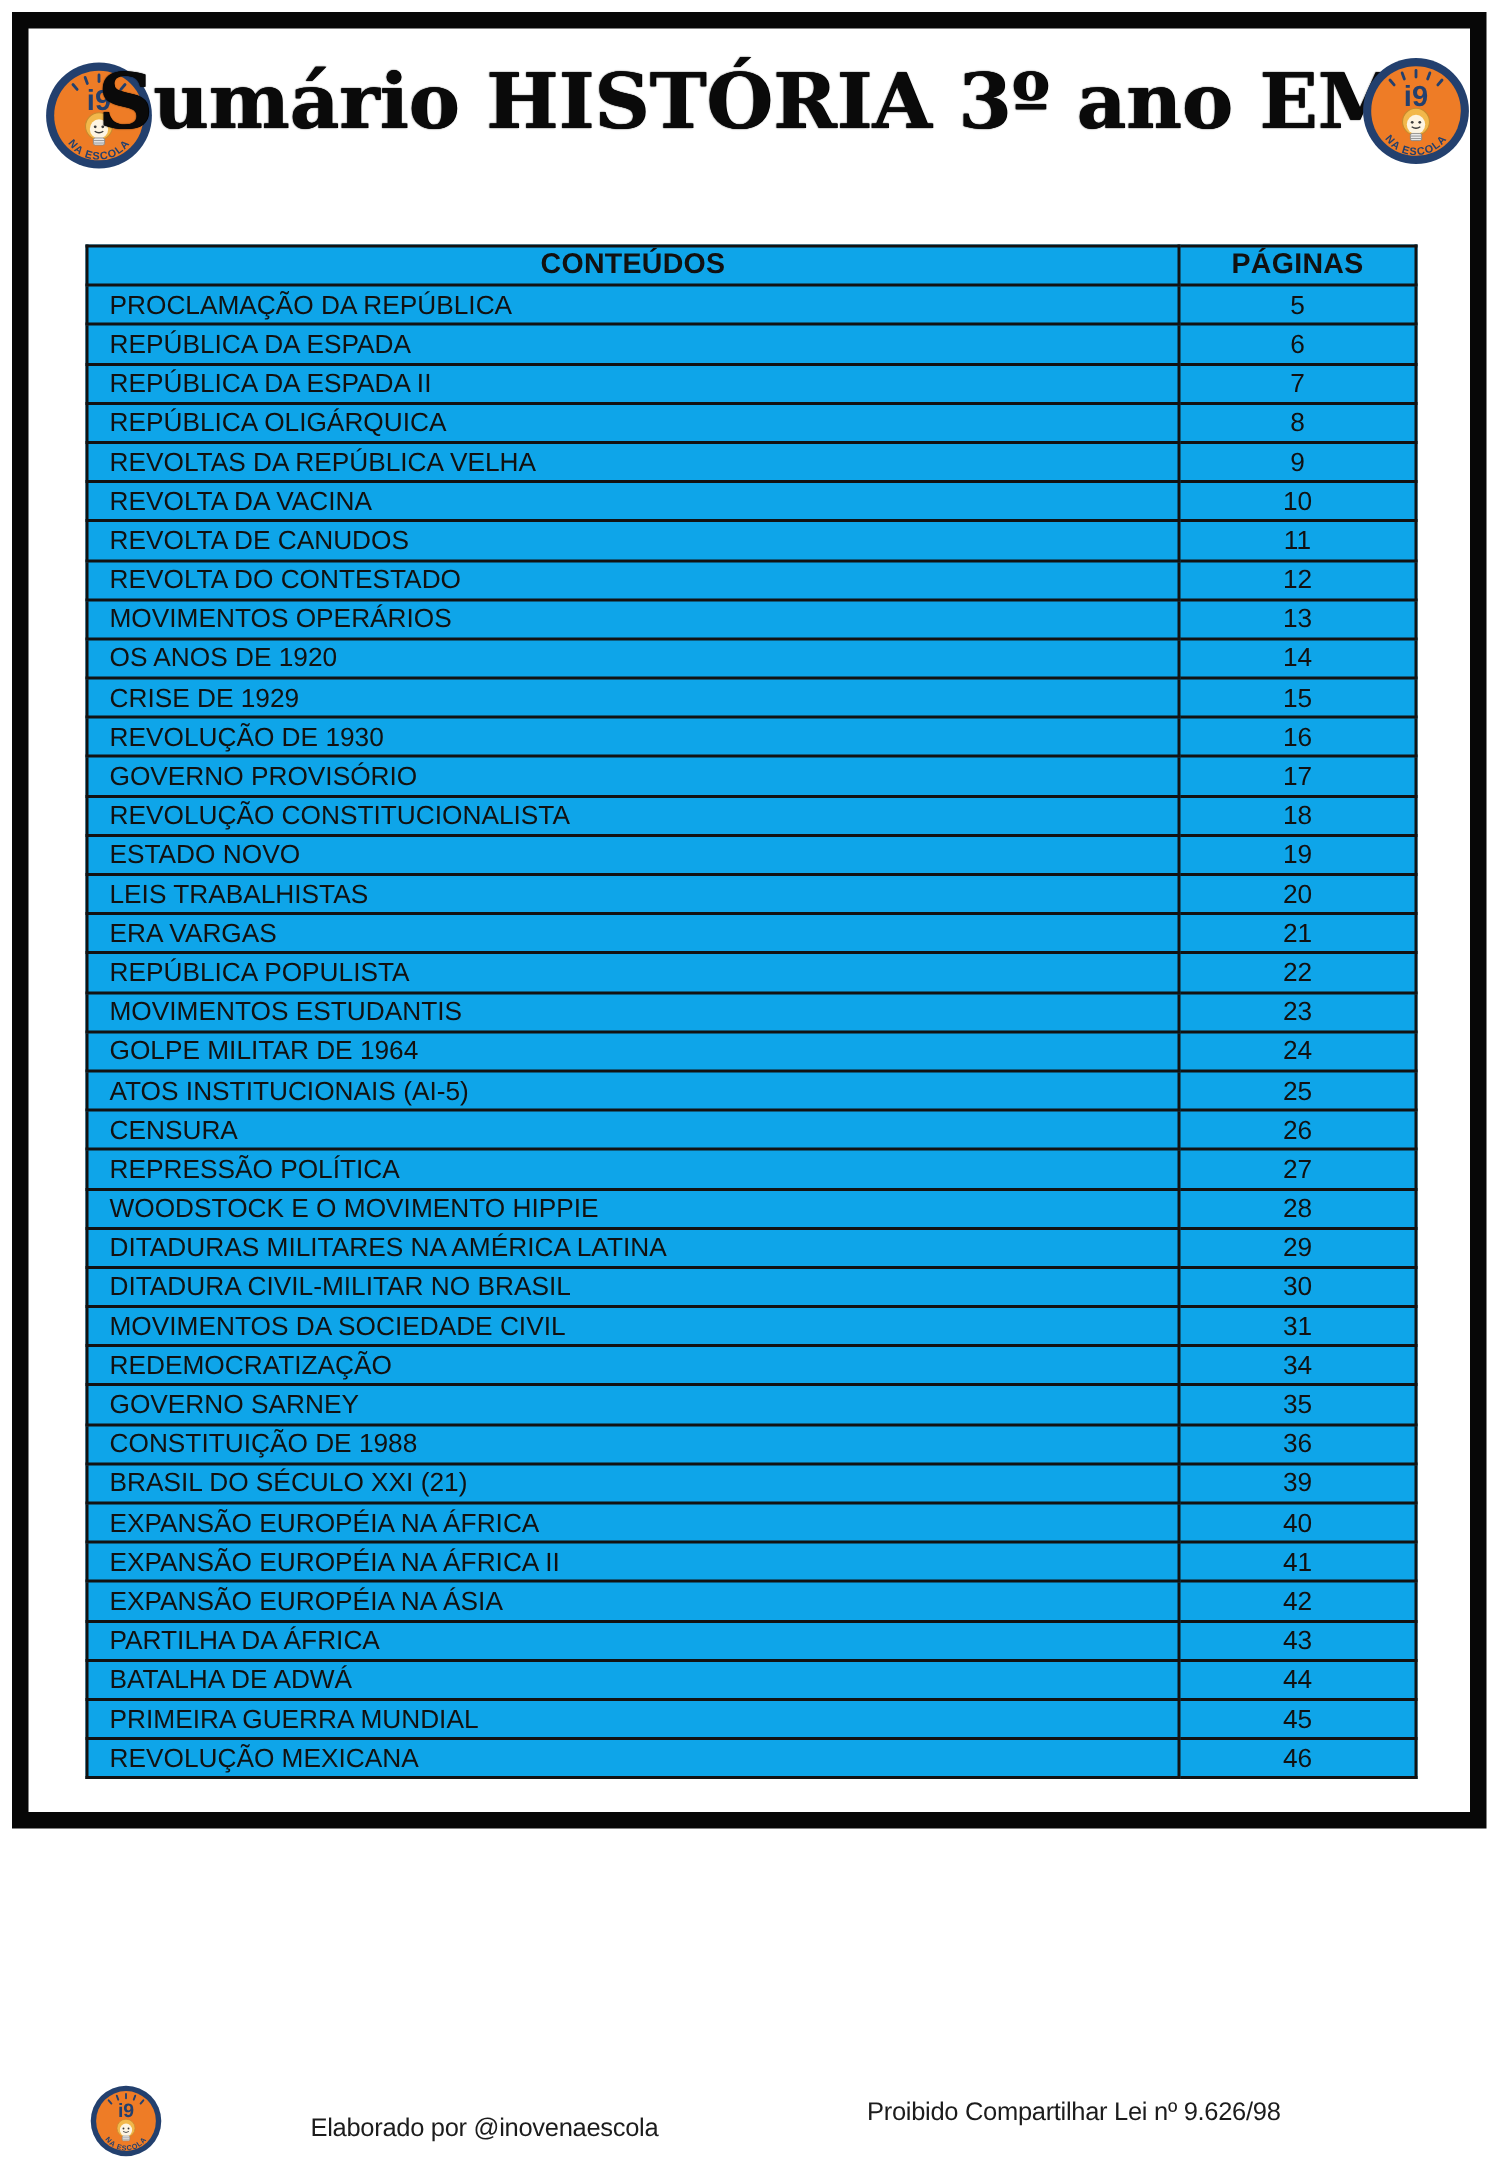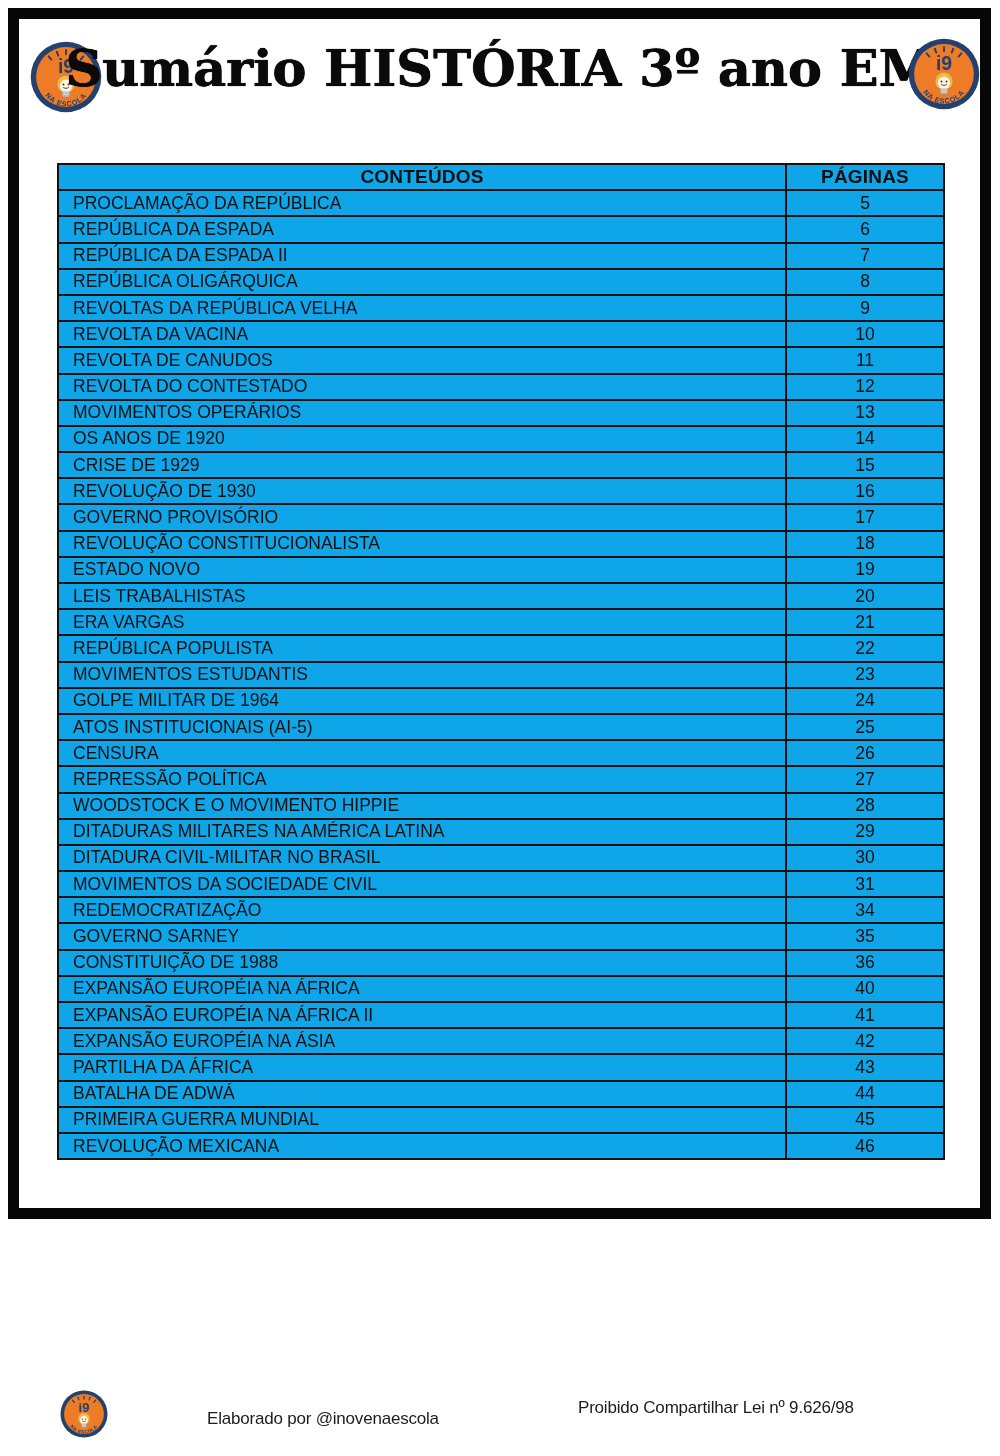--- a/index.html
+++ b/index.html
@@ -262,20 +262,24 @@
         </tr>
         <tr>
           <td class="cell-content">GOVERNO SARNEY</td>
           <td class="cell-page">35</td>
         </tr>
         <tr>
           <td class="cell-content">CONSTITUIÇÃO DE 1988</td>
           <td class="cell-page">36</td>
         </tr>
         <tr>
+          <td class="cell-content">BRASIL DO SÉCULO XXI (21)</td>
+          <td class="cell-page">39</td>
+        </tr>
+        <tr>
           <td class="cell-content">EXPANSÃO EUROPÉIA NA ÁFRICA</td>
           <td class="cell-page">40</td>
         </tr>
         <tr>
           <td class="cell-content">EXPANSÃO EUROPÉIA NA ÁFRICA II</td>
           <td class="cell-page">41</td>
         </tr>
         <tr>
           <td class="cell-content">EXPANSÃO EUROPÉIA NA ÁSIA</td>
           <td class="cell-page">42</td>

